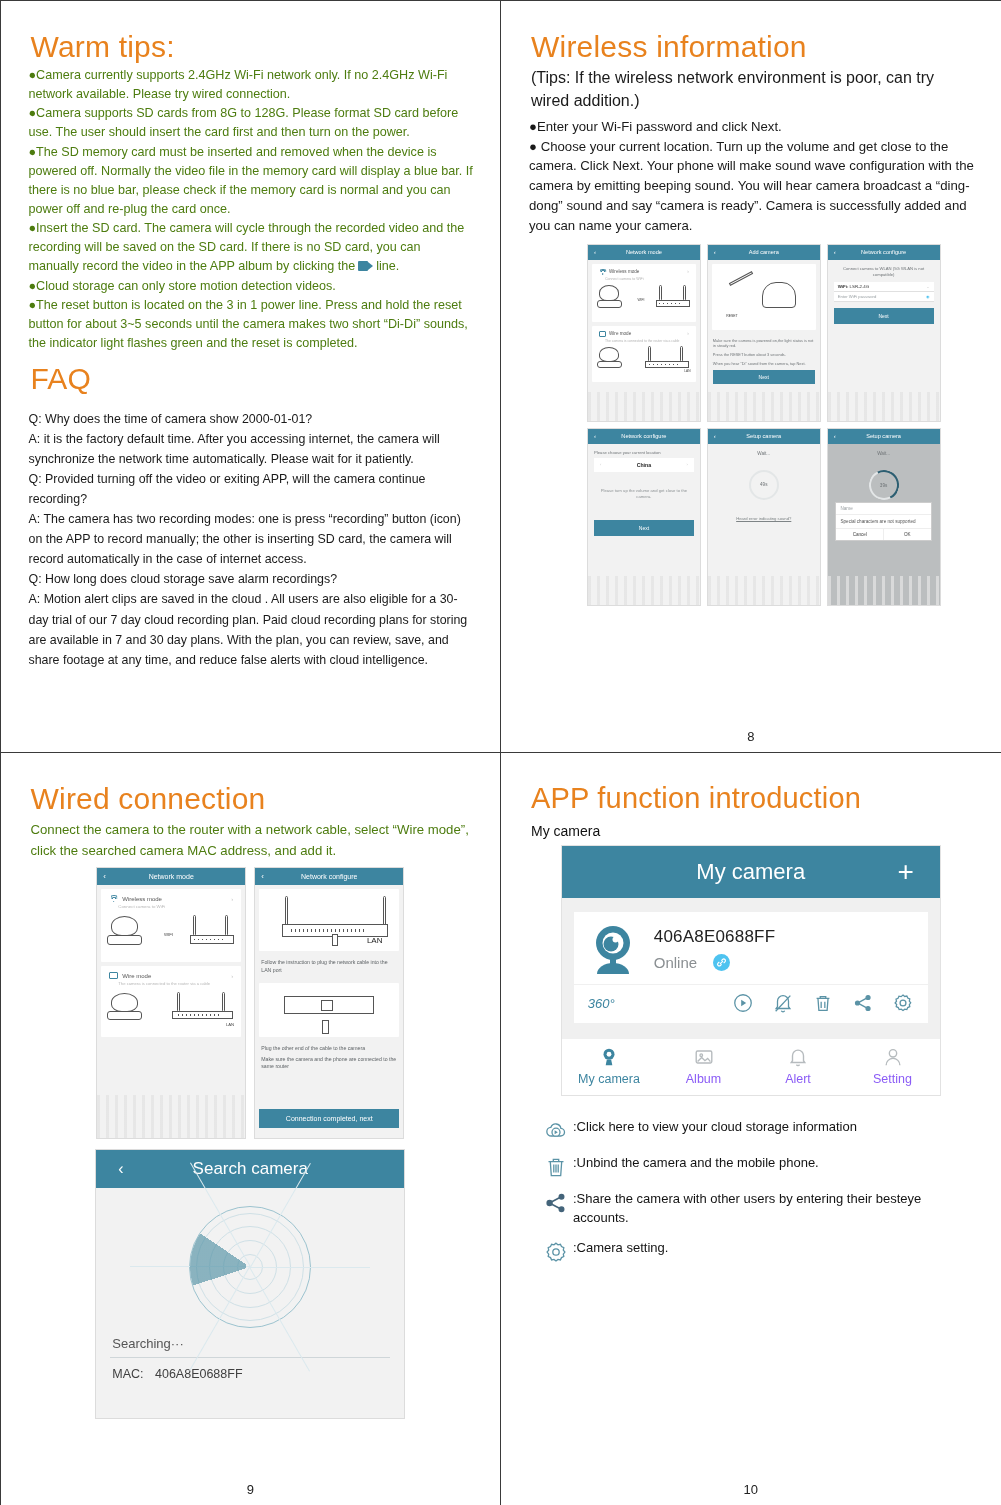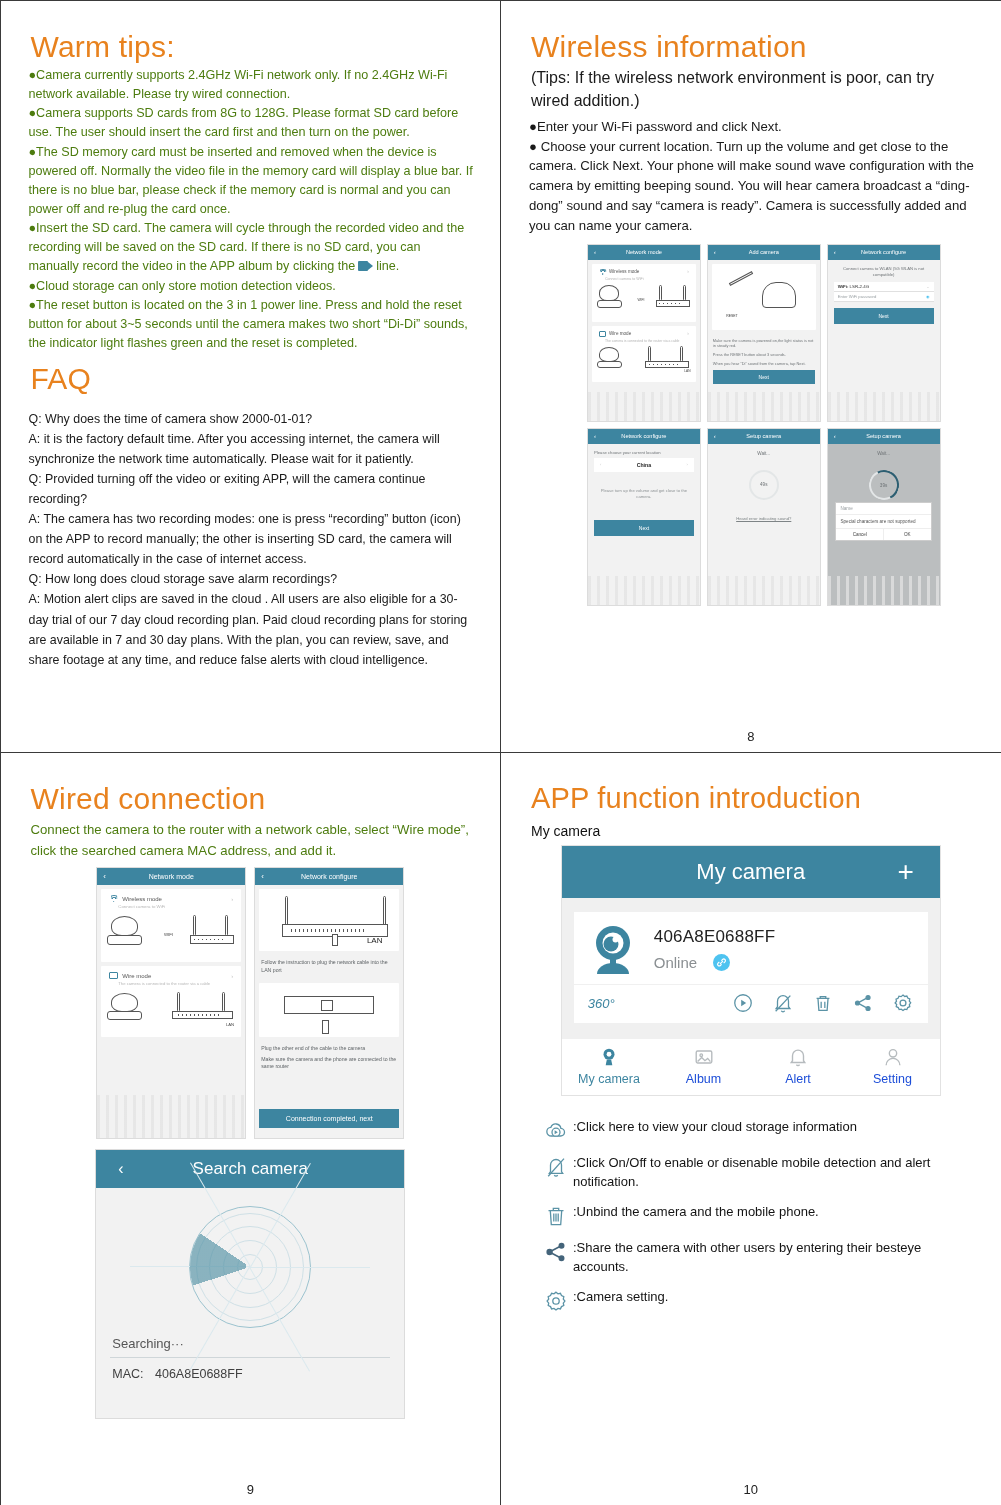--- a/index.html
+++ b/index.html
@@ -145,21 +145,21 @@
   .dev-id { font-size:17px; color:#222; letter-spacing:.2px; }
   .dev-st { display:flex; align-items:center; margin-top:7px; }
   .dev-st .s { font-size:15px; color:#8a8f92; }
   .linkbadge { width:17px; height:17px; border-radius:50%; background:#4ec3f0;
                margin-left:16px; display:flex; align-items:center; justify-content:center; }
   .dev-icons { display:flex; align-items:center; padding:7px 14px 9px; }
   .dev-icons .sp { flex:1; }
   .dev-icons > * + * { margin-left:18px; }
   .navbar { display:flex; background:#fff; margin-top:16px; padding:7px 0 9px; }
   .navitem { flex:1; display:flex; flex-direction:column; align-items:center; }
-  .navitem .lb { font-size:12.5px; margin-top:4px; color:#1d4ed8; }
+  .navitem .lb { font-size:12.5px; margin-top:4px; color:#8b5cf6; }
   .navitem.active .lb { color:#3d85a0; }
 
   .legend { margin:22px 4px 0 14px; }
   .legend .li { display:flex; align-items:flex-start; margin-bottom:11px; }
   .legend .ic { width:34px; flex:0 0 34px; display:flex; justify-content:center; padding-top:1px; }
   .legend .tx { font-size:13px; line-height:1.45; color:#141414; }
 </style>
 </head>
 <body>
 
@@ -596,30 +596,20 @@
               <path d="M7.5 17h9a3.8 3.8 0 0 0 .4-7.6 5.2 5.2 0 0 0-10-1.1A3.7 3.7 0 0 0 7.5 17z"></path>
               <circle cx="12" cy="13.2" r="4" fill="#fff"></circle>
                 <path d="M10.6 11.2l3.2 2-3.2 2z" fill="#5b93a6" stroke="none"></path>
             </svg>
           </span>
           <span class="tx">:Click here to view your cloud storage information</span>
         </div>
         <div class="li">
           <span class="ic">
             <svg width="24" height="24" viewBox="0 0 24 24" fill="none" stroke="#5b93a6" stroke-width="1.3">
-              <path d="M6.5 16.5V10a5.5 5.5 0 0 1 11 0v6.5l1.2 1.8H5.3z"></path>
-                <path d="M10.3 20.2a2 2 0 0 0 3.4 0"></path>
-                <path d="M4.2 21.2L20 3.6"></path>
-            </svg>
-          </span>
-          <span class="tx">:Click On/Off to enable or disenable mobile detection and alert notification.</span>
-        </div>
-        <div class="li">
-          <span class="ic">
-            <svg width="24" height="24" viewBox="0 0 24 24" fill="none" stroke="#5b93a6" stroke-width="1.3">
               <path d="M4.5 6.6h15M9.3 6.6V4.4h5.4v2.2M6.3 6.6l1 14h9.4l1-14"></path>
               <path d="M9.8 9.6v8M12 9.6v8M14.2 9.6v8"></path>
             </svg>
           </span>
           <span class="tx">:Unbind the camera and the mobile phone.</span>
         </div>
         <div class="li">
           <span class="ic">
             <svg width="24" height="24" viewBox="0 0 24 24" fill="none" stroke="#44647a" stroke-width="1.6">
               <circle cx="17.5" cy="5.8" r="2.2" fill="#44647a"></circle>

